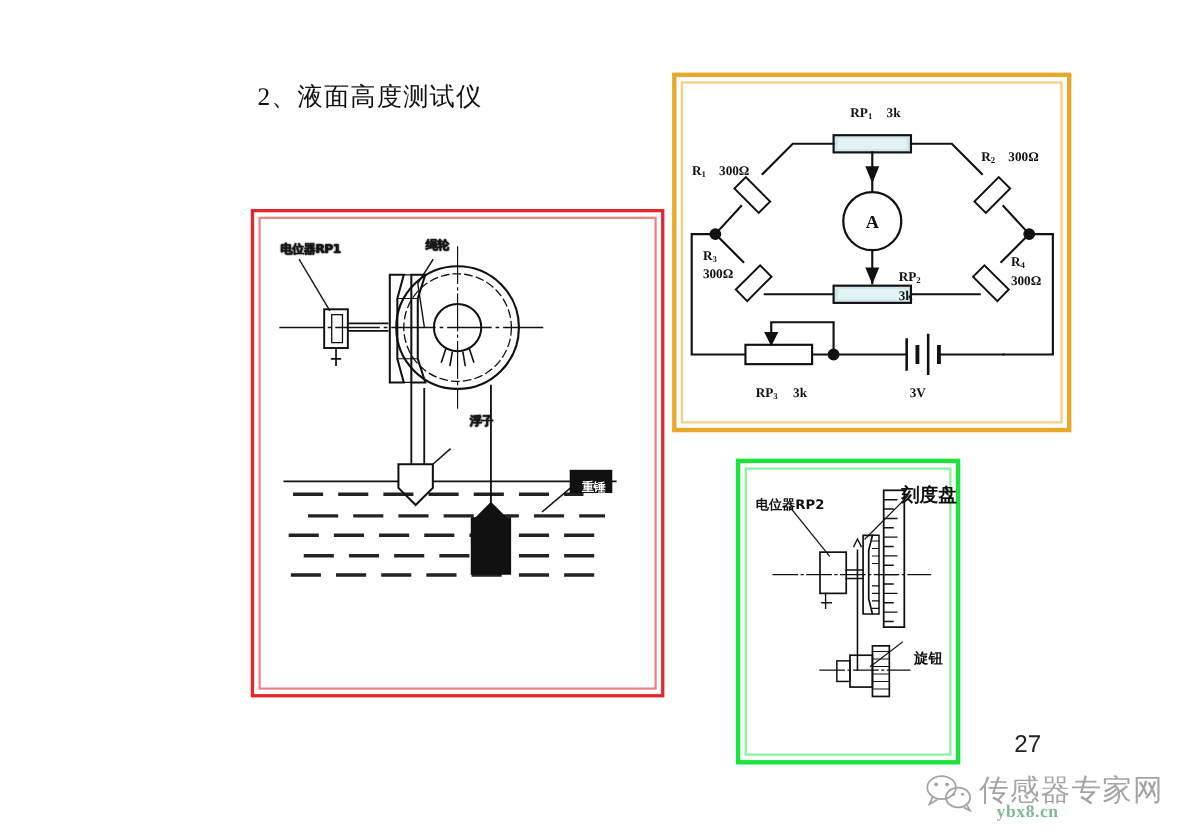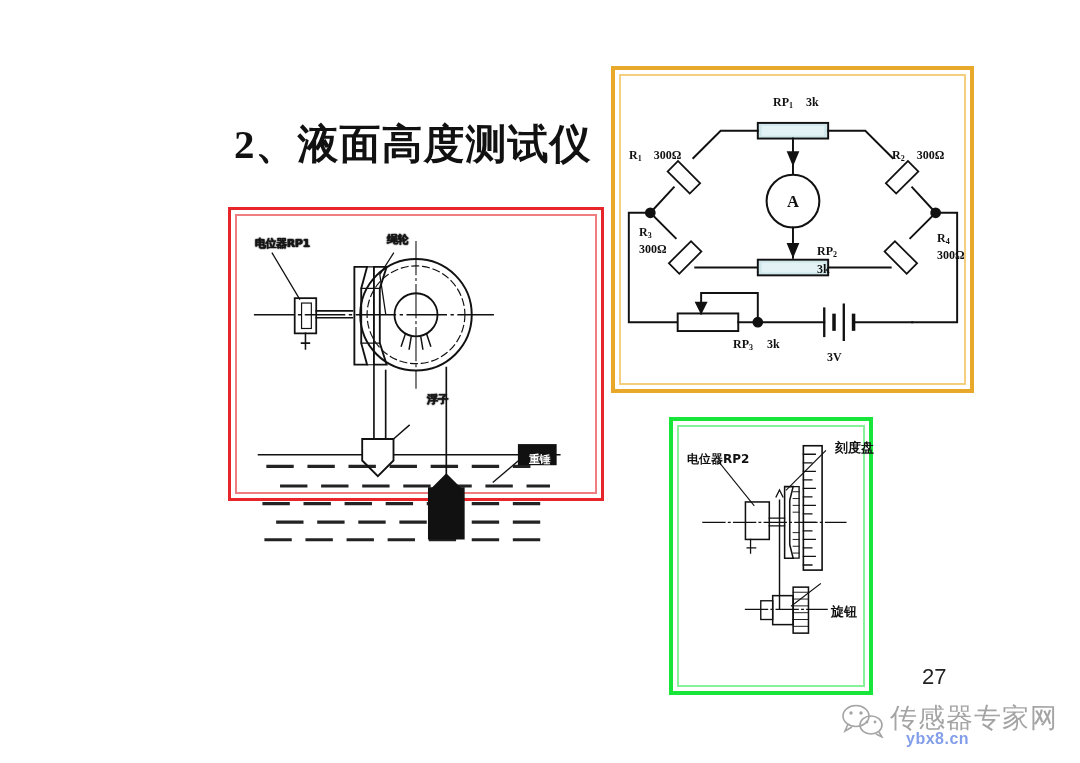--- a/index.html
+++ b/index.html
@@ -15,26 +15,25 @@
     font-family: "Liberation Sans", "DejaVu Sans", sans-serif;
     color: #111;
   }
 
   
   #slide-title {
     position: absolute;
     left: 234px;
     top: 72px;
     font-family: "Liberation Serif", "DejaVu Serif", serif;
-    font-size: 41px;
-    font-weight: bold;
+    font-size: 23px;
+    font-weight: normal;
     letter-spacing: 1px;
     white-space: nowrap;
     color: #111;
-    margin-top: 45px;
   }
 
   
   .figure-box {
     position: absolute;
     box-sizing: border-box;
     background: #ffffff;
   }
   .figure-box > .inner-frame {
     position: absolute;
@@ -45,23 +44,22 @@
   .fig-canvas {
     position: absolute;
     inset: 0;
   }
 
   
   #box-float {
     left: 228px;
     top: 190px;
     width: 376px;
-    height: 294px;
+    height: 444px;
     border: 3px solid #e8252a;
-    margin-top: 17px;
   }
   #box-float > .inner-frame { border: 2px solid #f07d80; }
 
   
   #box-circuit {
     left: 611px;
     top: 66px;
     width: 363px;
     height: 327px;
     border: 4px solid #e8a92a;
@@ -133,24 +131,24 @@
     font-family: Liberation Mono, monospace;
     font-size: 27px;
     color: #5a5a5a;
     letter-spacing: 1px;
     white-space: nowrap;
   }
   #watermark-url {
     position: absolute;
     left: 68px;
     top: 30px;
-    font-family: Liberation Sans, sans-serif;
+    font-family: Liberation Serif, serif;
     font-size: 16px;
     font-weight: bold;
-    color: #1d4ed8;
+    color: #15803d;
     letter-spacing: 0.5px;
     white-space: nowrap;
   }
   #wechat-icon {
     position: absolute;
     left: 2px;
     top: 2px;
   }
 </style>
 </head>
@@ -294,41 +292,41 @@
     <div class="circ-lbl" style="left:152px; top:19px;">
       <span>RP</span><sub>1</sub>
       <span style="margin-left:10px;">3k</span>
     </div>
 
     <div class="circ-lbl" style="left:8px; top:72px;font-family:Liberation Serif, serif;">
       <span>R</span><sub>1</sub>
       <span style="margin-left:9px;">300Ω</span>
     </div>
 
-    <div class="circ-lbl" style="left:271px; top:72px;">
+    <div class="circ-lbl" style="left:271px; top:59px;">
       <span>R</span><sub>2</sub>
       <span style="margin-left:9px;">300Ω</span>
     </div>
 
     <div class="circ-lbl" style="left:18px; top:149px;">
       <span>R</span><sub>3</sub>
       <div style="margin-top:2px;">300Ω</div>
     </div>
 
-    <div class="circ-lbl" style="left:316px; top:155px;">
+    <div class="circ-lbl" style="left:298px; top:155px;">
       <span>R</span><sub>4</sub>
       <div style="margin-top:2px;">300Ω</div>
     </div>
 
     <div class="circ-lbl" style="left:196px; top:168px;">
       <span>RP</span><sub>2</sub>
       <div style="margin-top:3px;">3k</div>
     </div>
 
-    <div class="circ-lbl" style="left:66px; top:261px;margin-left:46px;">
+    <div class="circ-lbl" style="left:66px; top:274px;">
       <span>RP</span><sub>3</sub>
       <span style="margin-left:11px;">3k</span>
     </div>
 
     <div class="circ-lbl" style="left:206px; top:274px;">3V</div>
   </div>
 </div>
 
 <div class="figure-box" id="box-dial">
   <div class="inner-frame">
@@ -373,23 +371,23 @@
         <rect x="134" y="188" width="18" height="54" stroke-width="1.8"></rect>
         <g stroke-width="1.1">
           <path d="M134 194 L152 194 M134 202 L152 202 M134 210 L152 210
                    M134 218 L152 218 M134 226 L152 226 M134 234 L152 234"></path>
         </g>
       </g>
     </svg>
 
     <div class="lbl" style="left:8px; top:26px; font-size:12px;">电位器RP2</div>
 
-    <div class="lbl" style="left:156px; top:14px; font-size:13px;">刻度盘</div>
-
-    <div class="lbl" style="left:152px; top:166px; font-size:13px;margin-top:12px;">旋钮</div>
+    <div class="lbl" style="left:140px; top:14px; font-size:17px;">刻度盘</div>
+
+    <div class="lbl" style="left:152px; top:166px; font-size:13px;">旋钮</div>
   </div>
 </div>
 
 <div id="page-number">27</div>
 
 <div id="watermark">
   <svg id="wechat-icon" width="46" height="36" viewBox="0 0 46 36">
     <g fill="none" stroke="#5a5a5a" stroke-width="1.6">
       <ellipse cx="16" cy="14" rx="13" ry="10.5"></ellipse>
       <path d="M8 22 L5 29 L12 25"></path>

